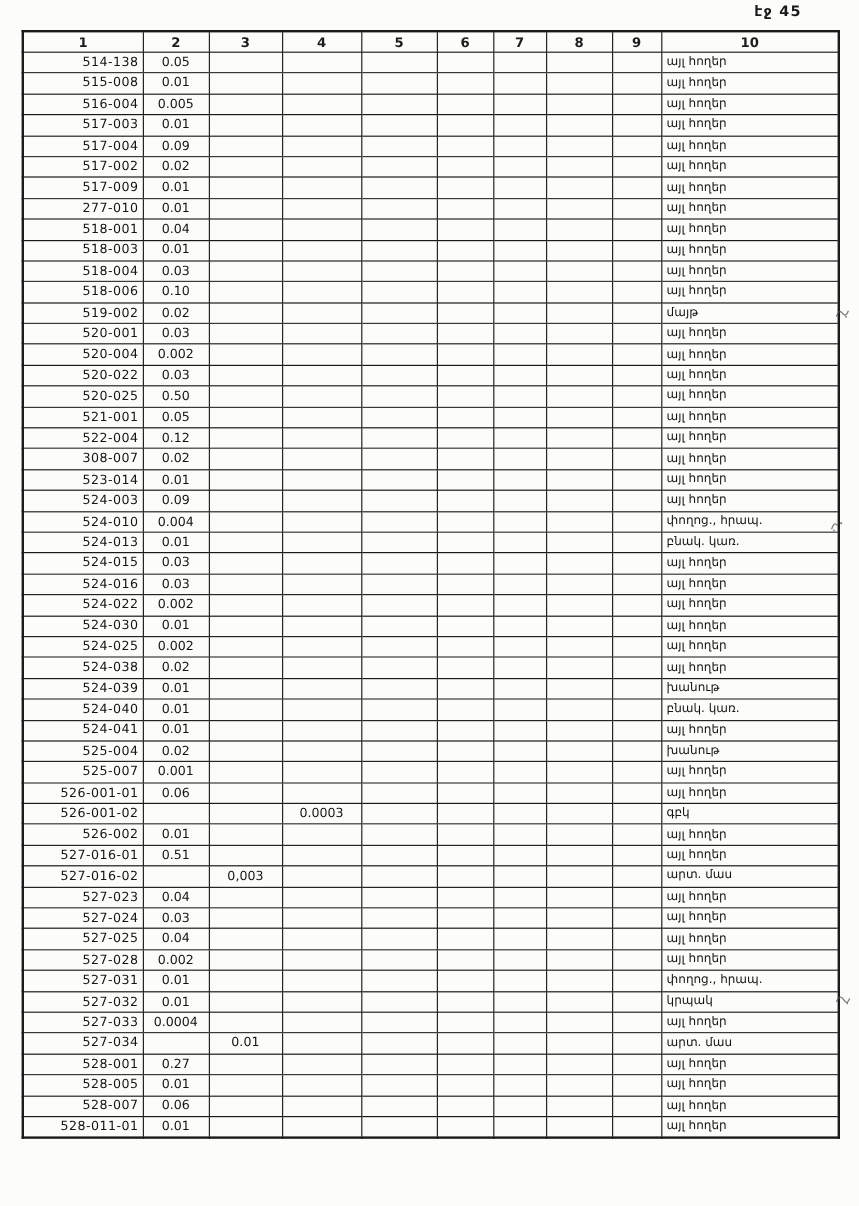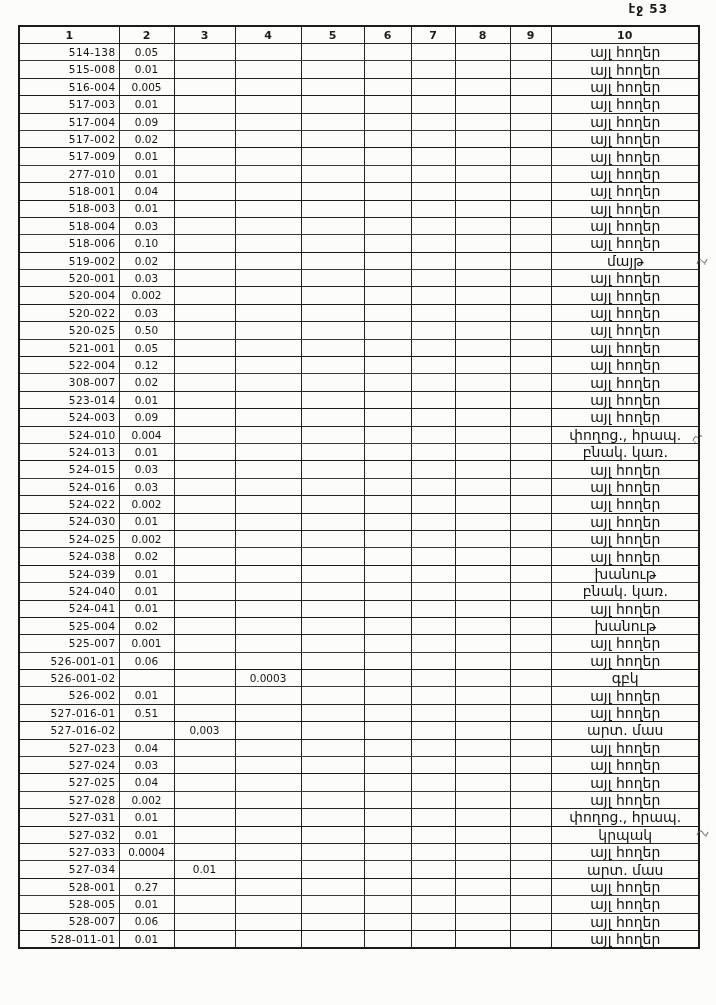--- a/index.html
+++ b/index.html
@@ -43,39 +43,39 @@
     height:16.4px;
     font-size:10.5px;
     padding:0 3px;
     white-space:nowrap;
     overflow:hidden;
     color:#141414;
     line-height:1;
   }
   td.c-code{text-align:right;padding-left:5px;letter-spacing:0.4px;}
   td.c-val{text-align:center;}
-  td.c-use{text-align:center;font-size:14px;padding-left:4px;}
+  td.c-use{text-align:left;font-size:10px;padding-left:4px;}
   
   .doc-table tbody tr:nth-child(odd) td{border-bottom-color:#3a3a3a;}
   .doc-table tbody tr:nth-child(3n) td{border-bottom-color:#1a1a1a;}
   .margin-mark{
     position:absolute;
     width:16px;height:16px;
     opacity:0.75;
   }
   .mark-1{left:694px;top:253px;}
   .mark-2{left:689px;top:429px;}
   .mark-3{left:694px;top:825px;}
 </style>
 </head>
 <body>
 
 <div class="page">
 
-  <div class="page-label">էջ 53</div>
+  <div class="page-label">էջ 45</div>
 
   <table class="doc-table">
     <colgroup>
         <col style="width: 100px;">
         <col style="width: 55px;">
         <col style="width: 61px;">
         <col style="width: 66px;">
         <col style="width: 63px;">
         <col style="width: 47px;">
         <col style="width: 44px;">

